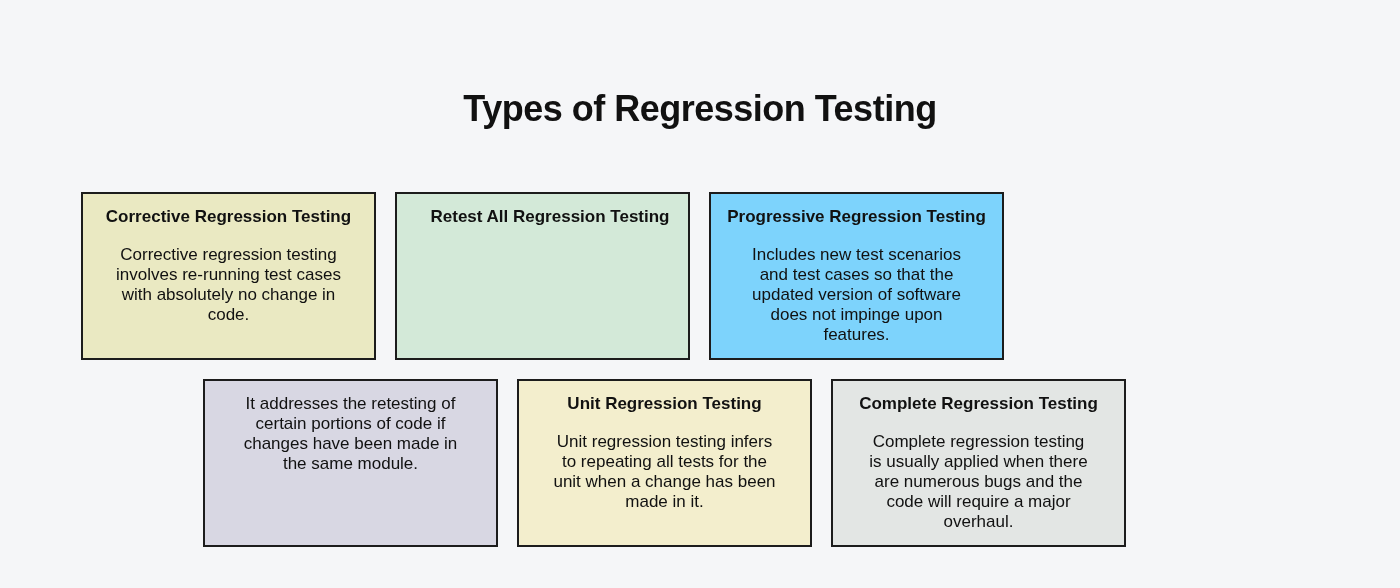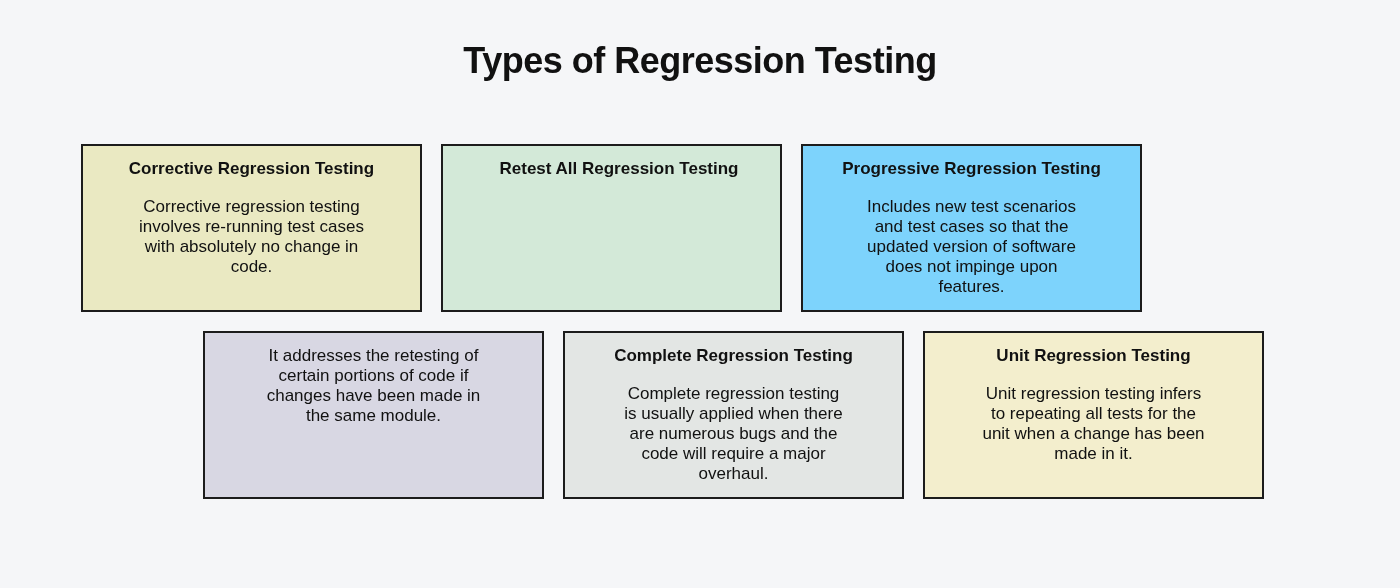--- a/index.html
+++ b/index.html
@@ -7,40 +7,40 @@
     padding: 0;
     width: 1400px;
     height: 588px;
     overflow: hidden;
     background: #f5f6f8;
     font-family: "Liberation Sans", sans-serif;
     color: #111111;
   }
   .page-title {
     margin: 0;
-    padding-top: 41px;
+    padding-top: 89px;
     text-align: center;
     font-size: 36px;
     line-height: 40px;
     font-weight: 700;
     letter-spacing: -0.5px;
     color: #111111;
   }
   .row {
     display: flex;
     gap: 19px;
   }
   .row-top {
     margin: 63px 0 0 81px;
   }
   .row-bottom {
     margin: 19px 0 0 203px;
   }
   .card {
-    width: 341px;
+    width: 295px;
     height: 168px;
     box-sizing: border-box;
     border: 2px solid #1c1c1c;
     padding: 13px 12px 0 12px;
     text-align: center;
   }
   .card-title {
     font-size: 17px;
     line-height: 20px;
     font-weight: 700;
@@ -79,29 +79,29 @@
       </div>
     </div>
 
   <div class="row row-bottom">
       <div class="card" style="background: rgb(216, 215, 227);">
         <div class="card-body">It addresses the retesting of
 certain portions of code if
 changes have been made in
 the same module.</div>
       </div>
+      <div class="card" style="background: rgb(243, 238, 205);">
+        <div class="card-title">Unit Regression Testing</div>
+        <div class="card-body">Unit regression testing infers
+to repeating all tests for the
+unit when a change has been
+made in it.</div>
+      </div>
       <div class="card" style="background: rgb(227, 230, 228);">
         <div class="card-title">Complete Regression Testing</div>
         <div class="card-body">Complete regression testing
 is usually applied when there
 are numerous bugs and the
 code will require a major
 overhaul.</div>
       </div>
-      <div class="card" style="background: rgb(243, 238, 205);">
-        <div class="card-title">Unit Regression Testing</div>
-        <div class="card-body">Unit regression testing infers
-to repeating all tests for the
-unit when a change has been
-made in it.</div>
-      </div>
     </div>
 </div>
 
 </body></html>

